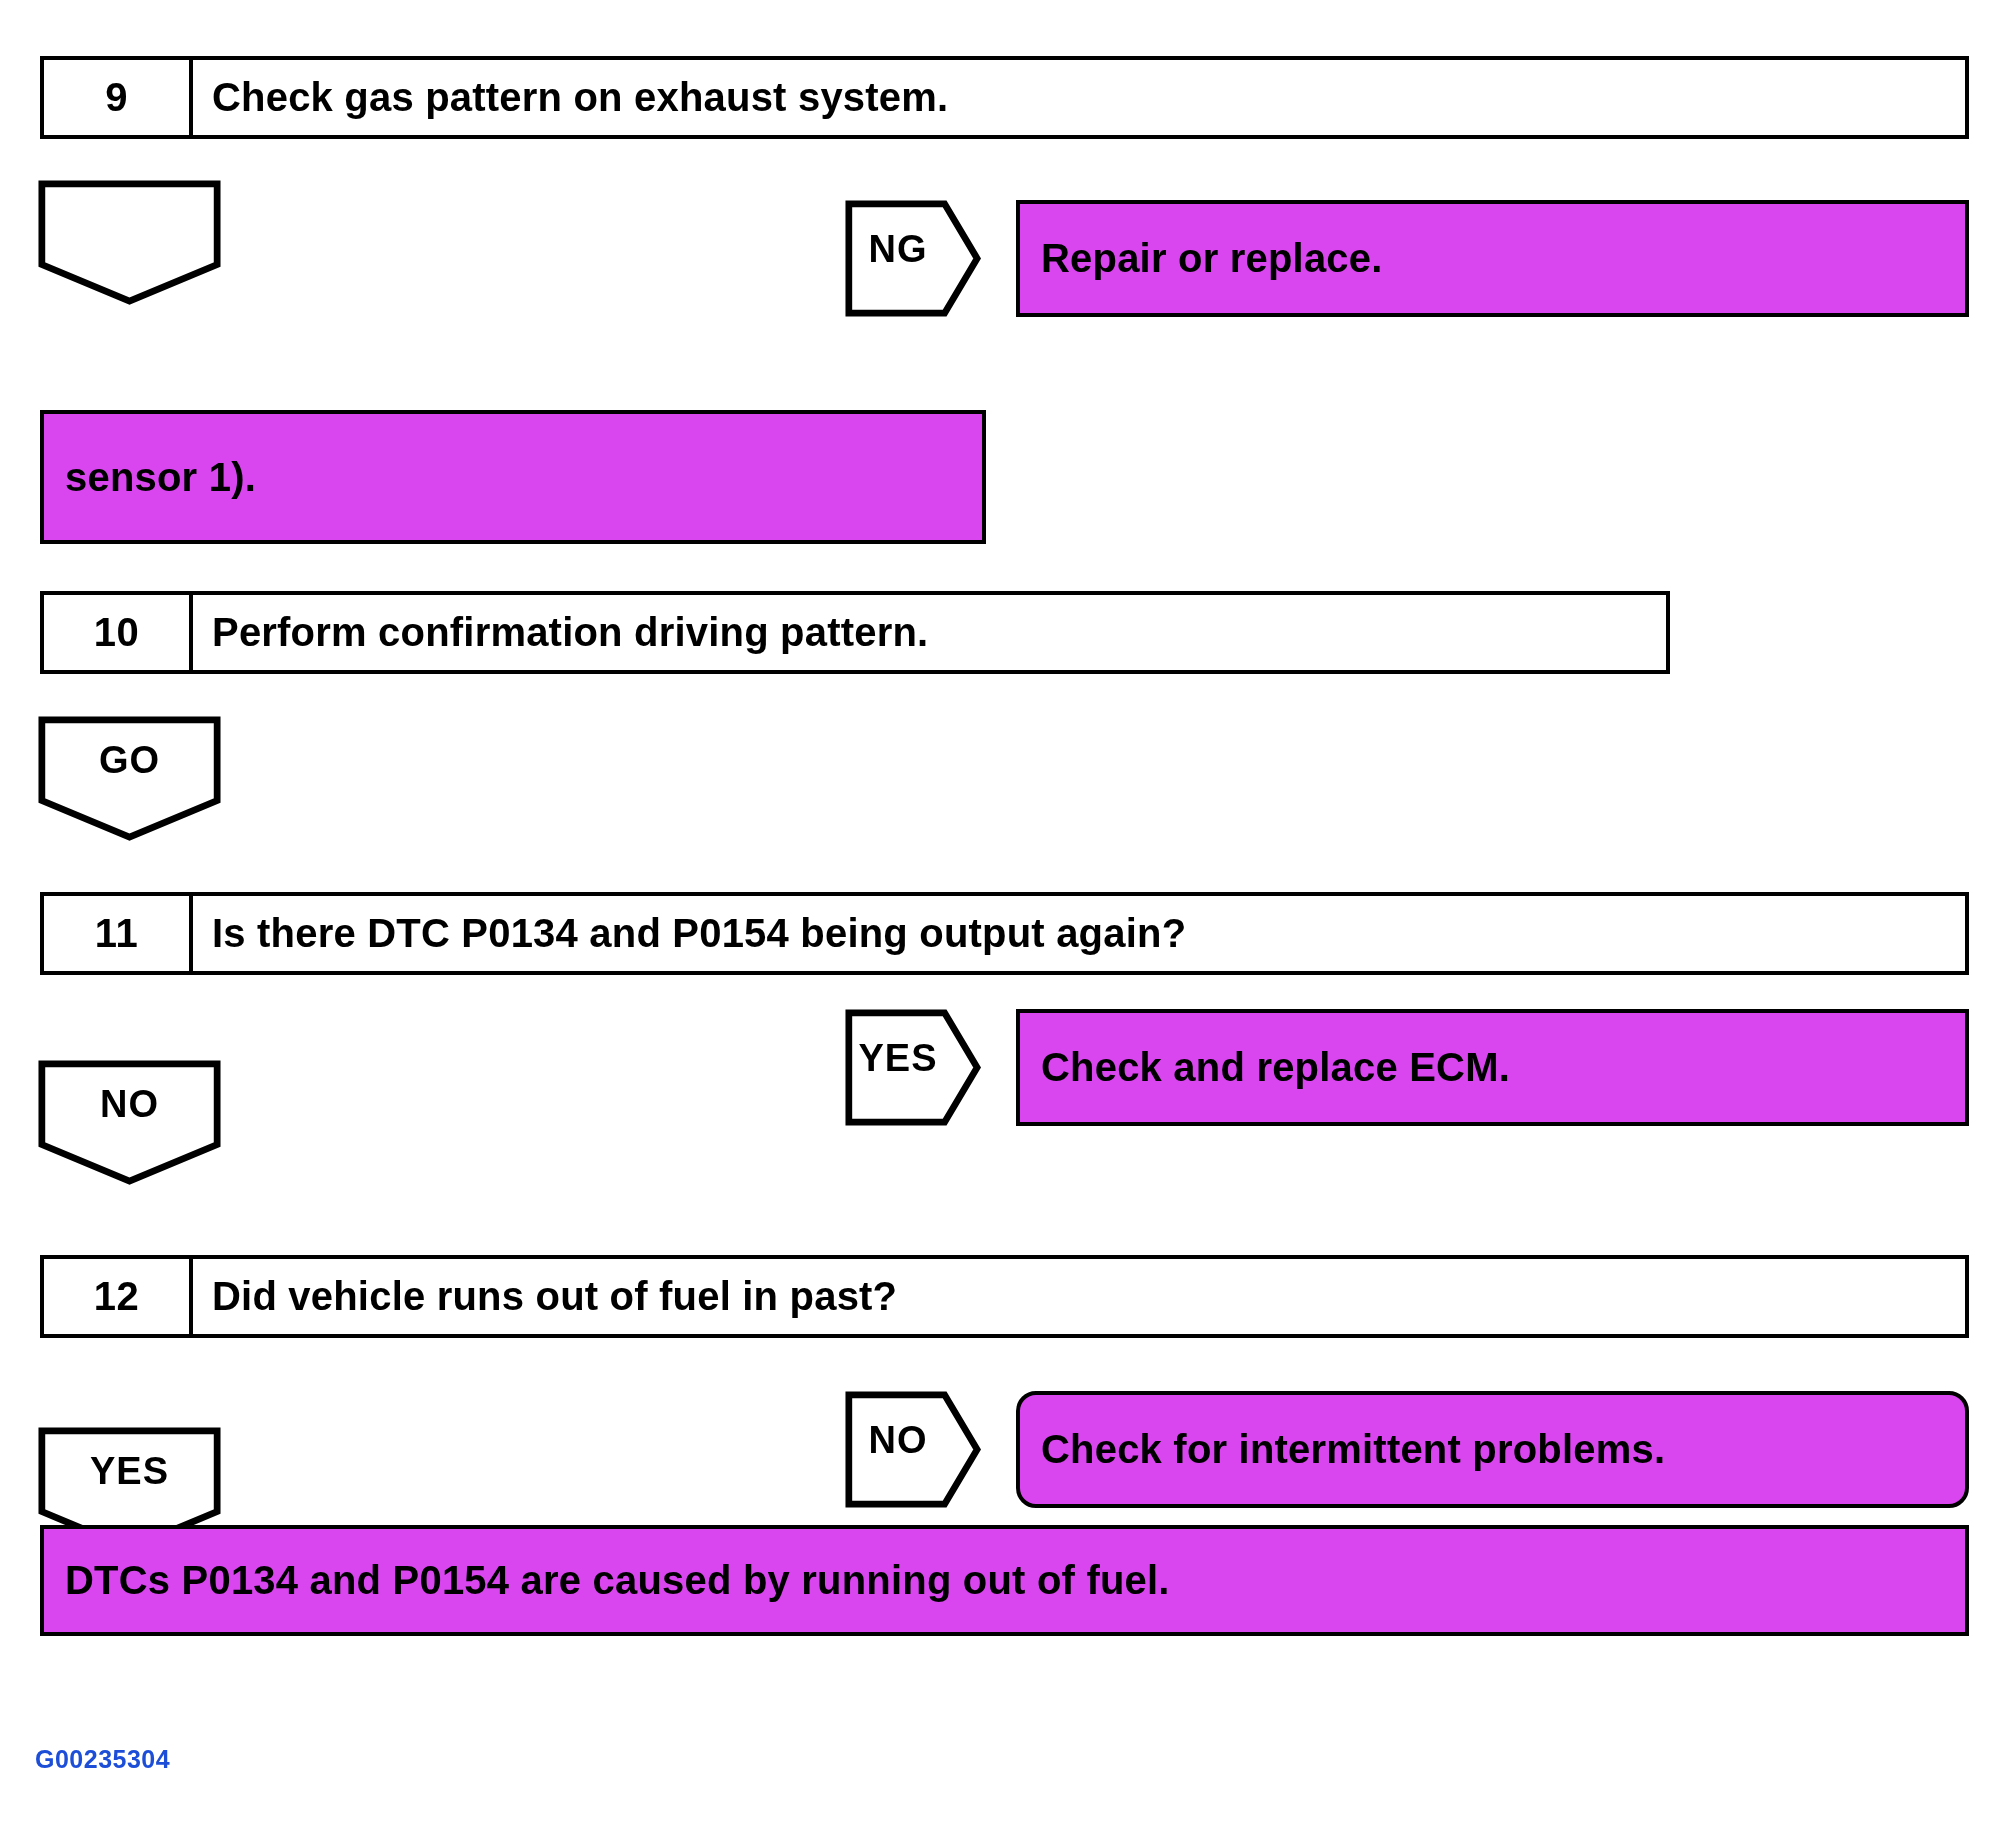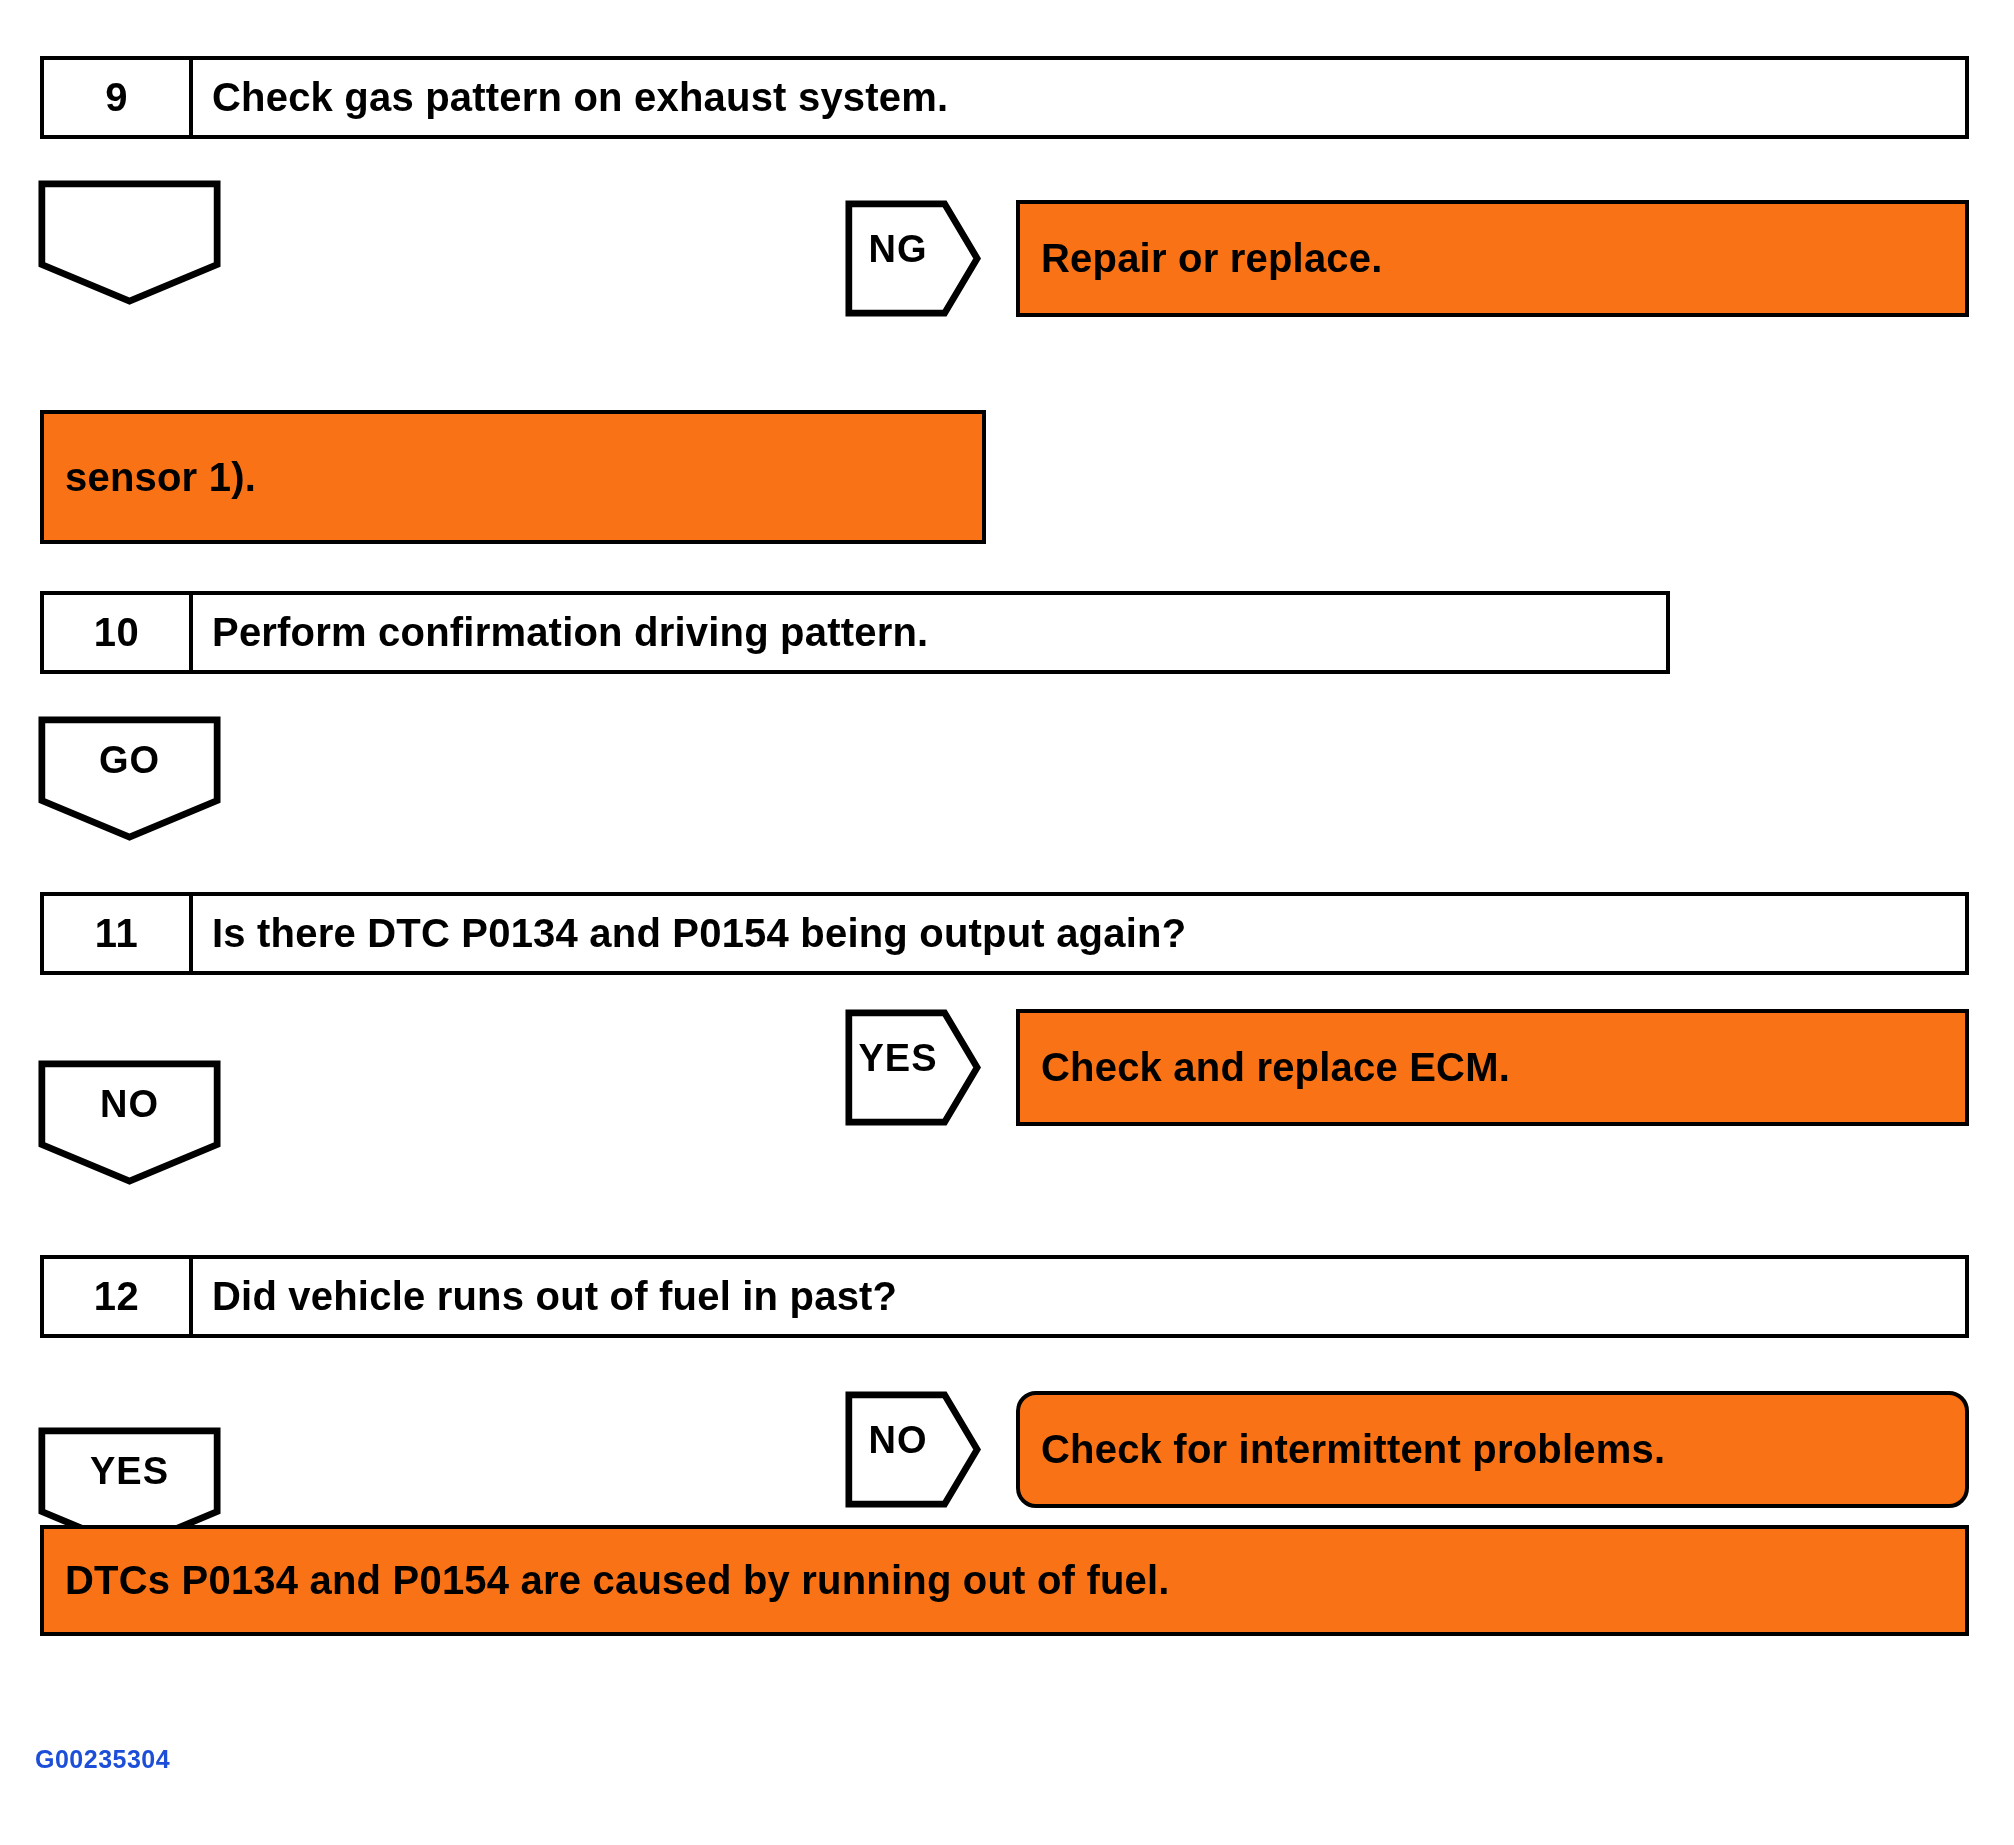--- a/index.html
+++ b/index.html
@@ -48,21 +48,21 @@
     font-size: 40px;
     font-weight: bold;
     letter-spacing: 0.2px;
   }
 
   
   .plain-box {
     position: absolute;
     box-sizing: border-box;
     border: 4.8px solid #000;
-    background: #f97316;
+    background: #d946ef;
     display: flex;
     align-items: center;
     padding: 0 21px;
     font-size: 40px;
     font-weight: bold;
     letter-spacing: 0.2px;
   }
   .plain-box.two-line {
     align-items: center;
     line-height: 1.25;

